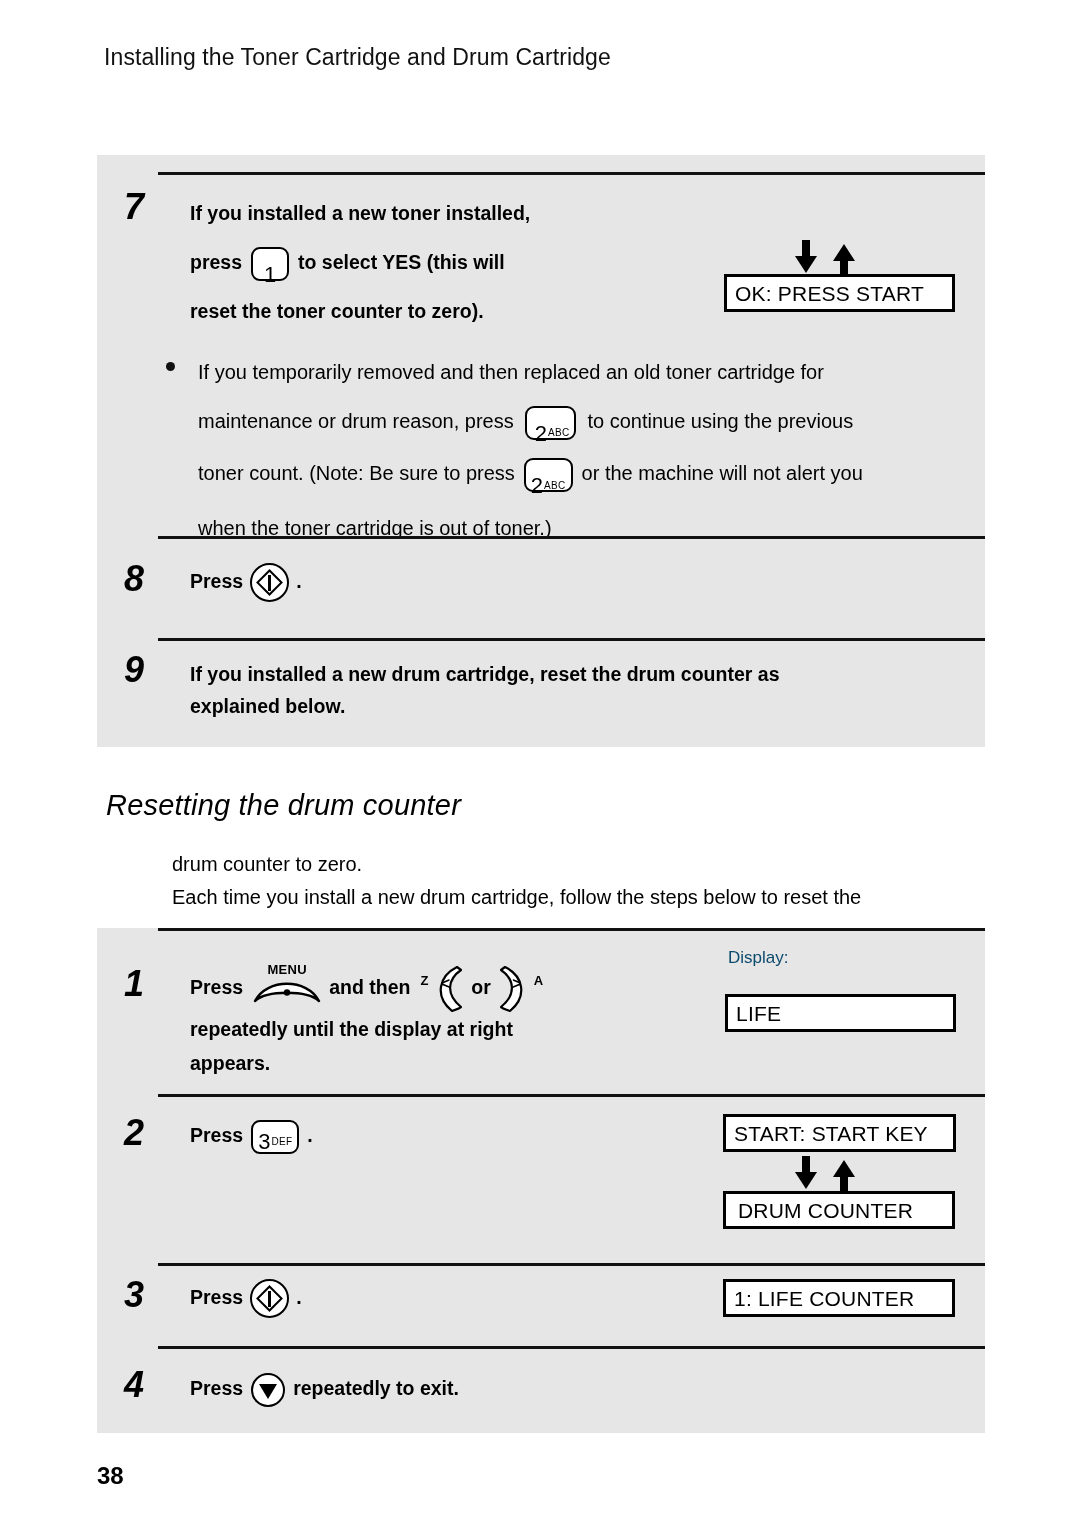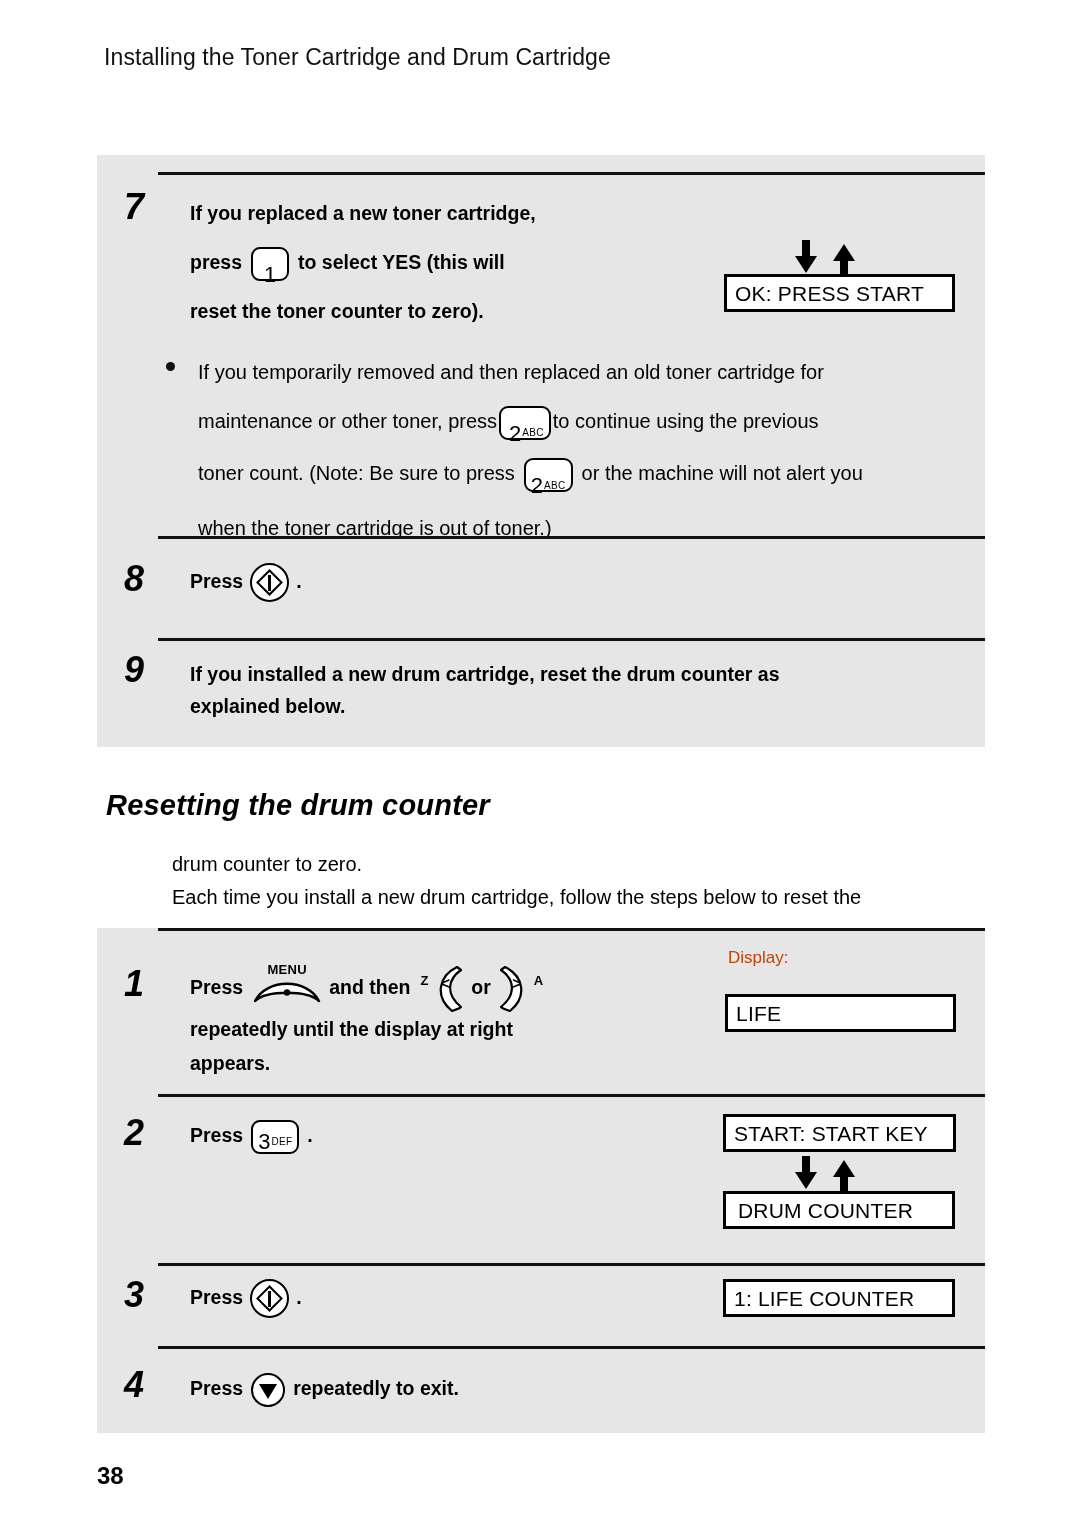--- a/index.html
+++ b/index.html
@@ -48,37 +48,37 @@
   }
   .bullet-dot{
     position:absolute;left:0px;top:14px;width:9px;height:9px;
     background:#111;border-radius:50%;
   }
   .bullet-text{display:block;margin-left:32px;}
 
   
   .sec-head{
     position:absolute;left:106px;top:789px;
-    font-size:29px;font-weight:700;font-style:italic;letter-spacing:.2px;text-align:center;
+    font-size:29px;font-weight:400;font-style:italic;letter-spacing:.2px;text-align:center;
   }
   .sec-intro{
     position:absolute;left:172px;top:848px;width:800px;
     font-size:20px;font-weight:400;line-height:33px;
   }
 
   
   .disp{
     position:absolute;box-sizing:border-box;
     background:#fff;border:3px solid #000;
     height:38px;width:232px;
     font-size:21px;font-weight:400;line-height:33px;
     padding-left:8px;white-space:nowrap;letter-spacing:.2px;
   }
   .disp-label{
-    position:absolute;font-size:17px;font-weight:400;color:#c2410c;
+    position:absolute;font-size:17px;font-weight:400;color:#0c4a6e;
   }
   
   .arrows{position:absolute;width:62px;height:40px;}
   .arr{position:absolute;width:0;height:0;}
   .arr-down-head{
     border-left:11px solid transparent;border-right:11px solid transparent;
     border-top:17px solid #000;left:0;top:16px;
   }
   .arr-down-stem{position:absolute;left:7px;top:0;width:8px;height:18px;background:#000;}
   .arr-up-head{
@@ -166,39 +166,39 @@
 
   <div class="doc-header">Installing the Toner Cartridge and Drum Cartridge</div>
 
   <div class="panel" id="panel-one"></div>
 
   <div class="rule" style="top:172px;"></div>
 
   <div class="step" style="left:124px;top:189px;">
     <div class="step-num">7</div>
     <div class="step-body lh-big">
-      <span class="ln">If you replaced a new toner cartridge,</span>
+      <span class="ln">If you installed a new toner installed,</span>
       <span class="ln"><span>press</span><span class="key-num" style="margin:0 9px;"><span class="kd">1</span></span><span>to select YES (this will</span></span>
       <span class="ln">reset the toner counter to zero).</span>
     </div>
   </div>
 
   <div class="arrows" style="left:795px;top:240px;">
     <span class="arr-down-stem"></span>
     <span class="arr arr-down-head"></span>
     <span class="arr arr-up-head"></span>
     <span class="arr-up-stem"></span>
   </div>
   <div class="disp" style="left:724px;top:274px;width:231px;">OK: PRESS START</div>
 
   <div class="bullet-par">
     <span class="bullet-dot"></span>
     <span class="bullet-text">
       <span class="ln">If you temporarily removed and then replaced an old toner cartridge for</span>
-      <span class="ln"><span>maintenance or other toner, press</span><span class="key-num" style="margin:0 2px;padding-left:8px;"><span class="kd">2</span><span class="kl">ABC</span></span><span>to continue using the previous</span></span>
+      <span class="ln"><span>maintenance or drum reason, press</span><span class="key-num" style="margin:0 11px;padding-left:8px;"><span class="kd">2</span><span class="kl">ABC</span></span><span>to continue using the previous</span></span>
       <span class="ln"><span>toner count. (Note: Be sure to press</span><span class="key-num" style="margin:12px 9px;"><span class="kd">2</span><span class="kl">ABC</span></span><span>or the machine will not alert you</span></span>
       <span class="ln">when the toner cartridge is out of toner.)</span>
     </span>
   </div>
 
   <div class="rule" style="top:536px;"></div>
 
   <div class="step" style="left:124px;top:561px;">
     <div class="step-num">8</div>
     <div class="step-body" style="top:2px;">

